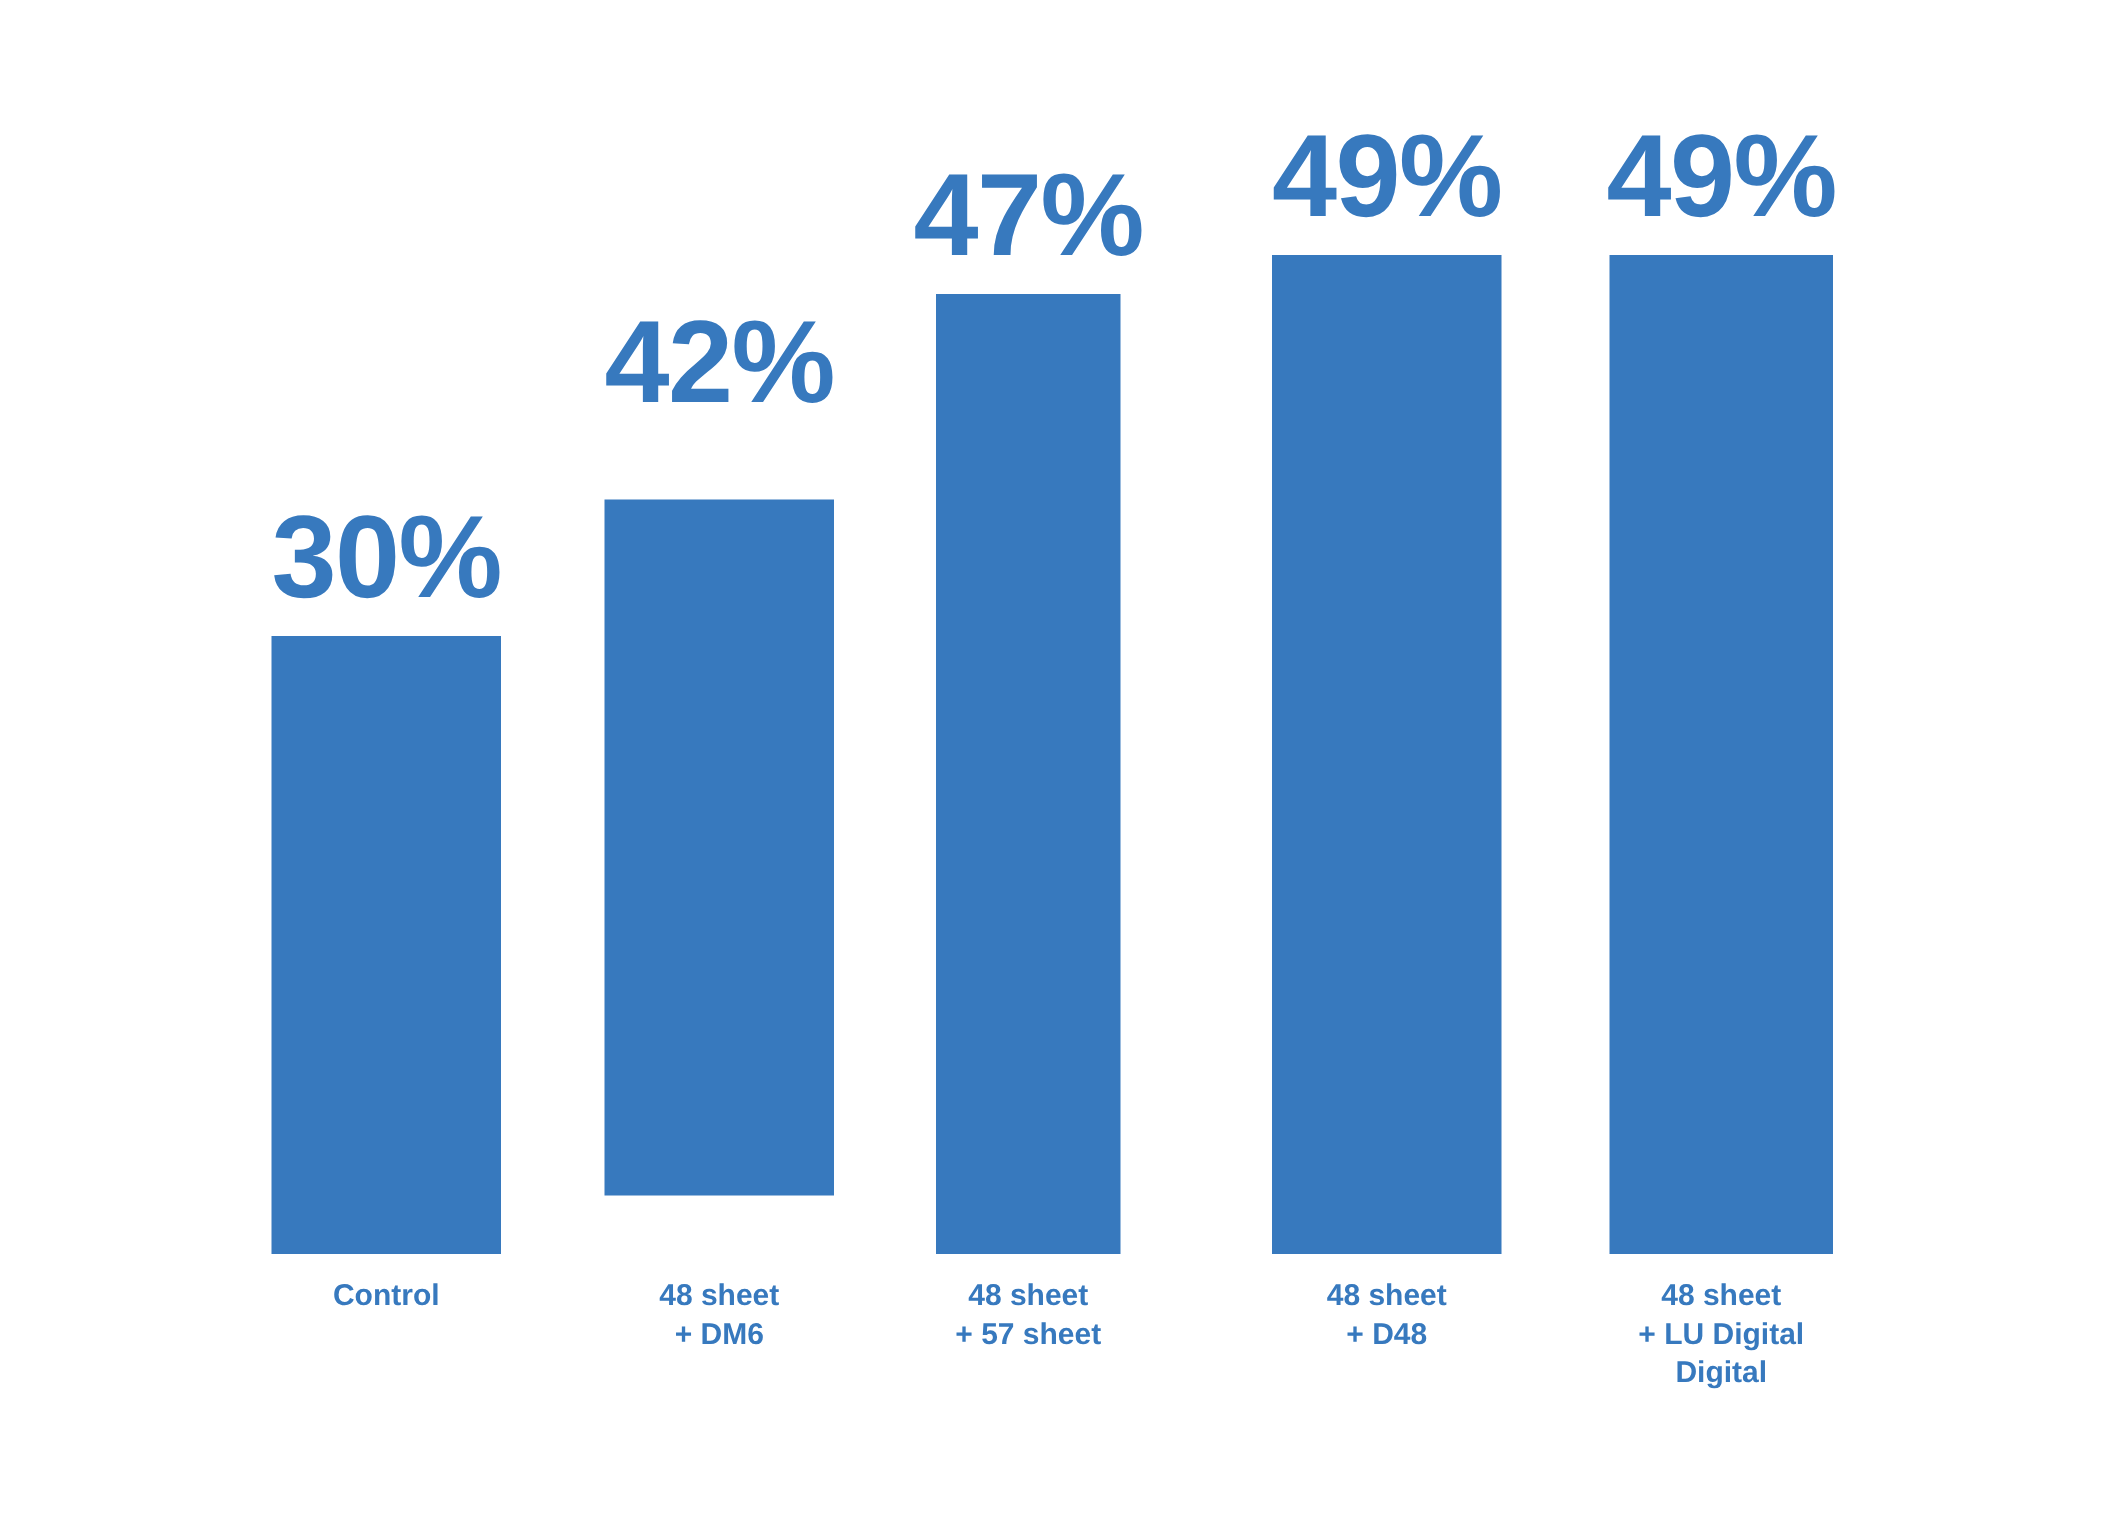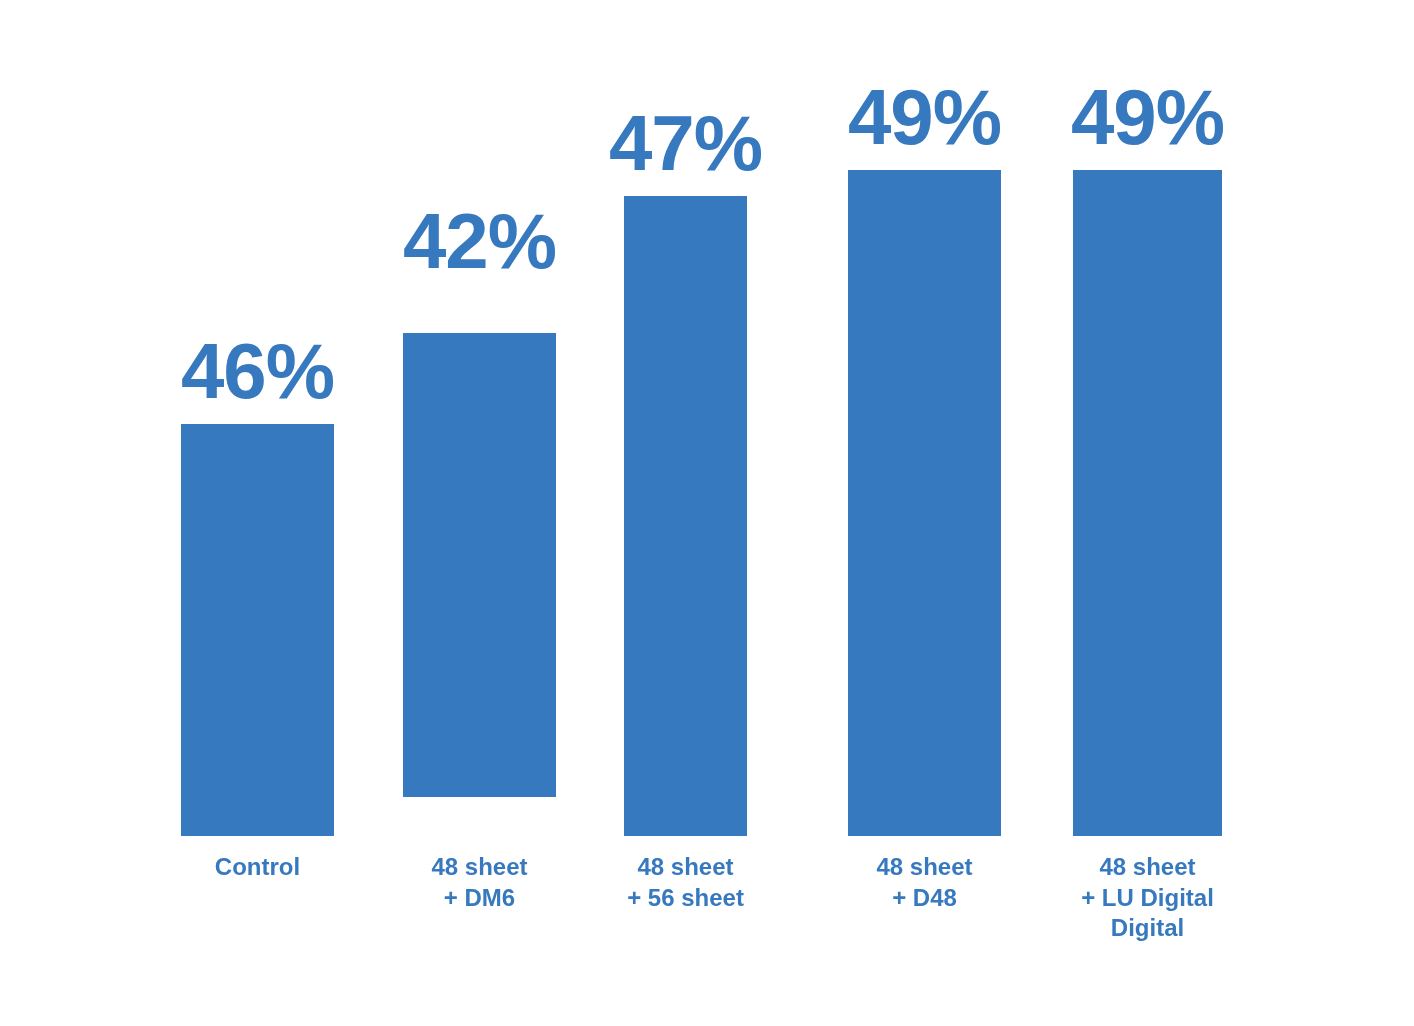--- a/index.html
+++ b/index.html
@@ -33,37 +33,37 @@
     letter-spacing: -1px;
     white-space: nowrap;
     margin-bottom: 14px;
   }
   .bar-rect {
     width: 100%;
     background: #3779BE;
   }
   .bar-label {
     color: #3779BE;
-    font-size: 24px;
+    font-size: 20px;
     font-weight: 700;
     line-height: 1.28;
     text-align: center;
     white-space: nowrap;
     margin-top: 16px;
   }
   .bar-label span {
     display: block;
   }
 </style>
 </head>
 <body>
 
 <div id="chart-canvas">
     <div class="bar-group" style="left: 181px; width: 153px; bottom: 0px; height: 1026px; justify-content: flex-end;">
-      <div class="bar-value" style="color: rgb(55, 121, 190);">46%</div>
+      <div class="bar-value" style="color: rgb(55, 121, 190);">30%</div>
       <div class="bar-rect" style="height: 412px; background: rgb(55, 121, 190);"></div>
       <div style="height: 190px; width: 100%; flex: 0 0 auto; position: relative;">
         <div class="bar-label" style="color: rgb(55, 121, 190); position: absolute; top: 0px; left: 50%; transform: translateX(-50%);">
           <span>Control</span>
         </div>
       </div>
     </div>
     <div class="bar-group" style="left: 403px; width: 153px; bottom: 0px; height: 824px; justify-content: flex-end; gap: 39px;">
       <div class="bar-value" style="color: rgb(55, 121, 190);">42%</div>
       <div class="bar-rect" style="height: 575px; background: rgb(55, 121, 190);"></div>
@@ -73,21 +73,21 @@
           <span>+ DM6</span>
         </div>
       </div>
     </div>
     <div class="bar-group" style="left: 624px; width: 123px; bottom: 0px; height: 1026px; justify-content: flex-end;">
       <div class="bar-value" style="color: rgb(55, 121, 190);">47%</div>
       <div class="bar-rect" style="height: 640px; background: rgb(55, 121, 190);"></div>
       <div style="height: 190px; width: 100%; flex: 0 0 auto; position: relative;">
         <div class="bar-label" style="color: rgb(55, 121, 190); position: absolute; top: 0px; left: 50%; transform: translateX(-50%);">
           <span>48 sheet</span>
-          <span>+ 56 sheet</span>
+          <span>+ 57 sheet</span>
         </div>
       </div>
     </div>
     <div class="bar-group" style="left: 848px; width: 153px; bottom: 0px; height: 1026px; justify-content: flex-end;">
       <div class="bar-value" style="color: rgb(55, 121, 190);">49%</div>
       <div class="bar-rect" style="height: 666px; background: rgb(55, 121, 190);"></div>
       <div style="height: 190px; width: 100%; flex: 0 0 auto; position: relative;">
         <div class="bar-label" style="color: rgb(55, 121, 190); position: absolute; top: 0px; left: 50%; transform: translateX(-50%);">
           <span>48 sheet</span>
           <span>+ D48</span>

